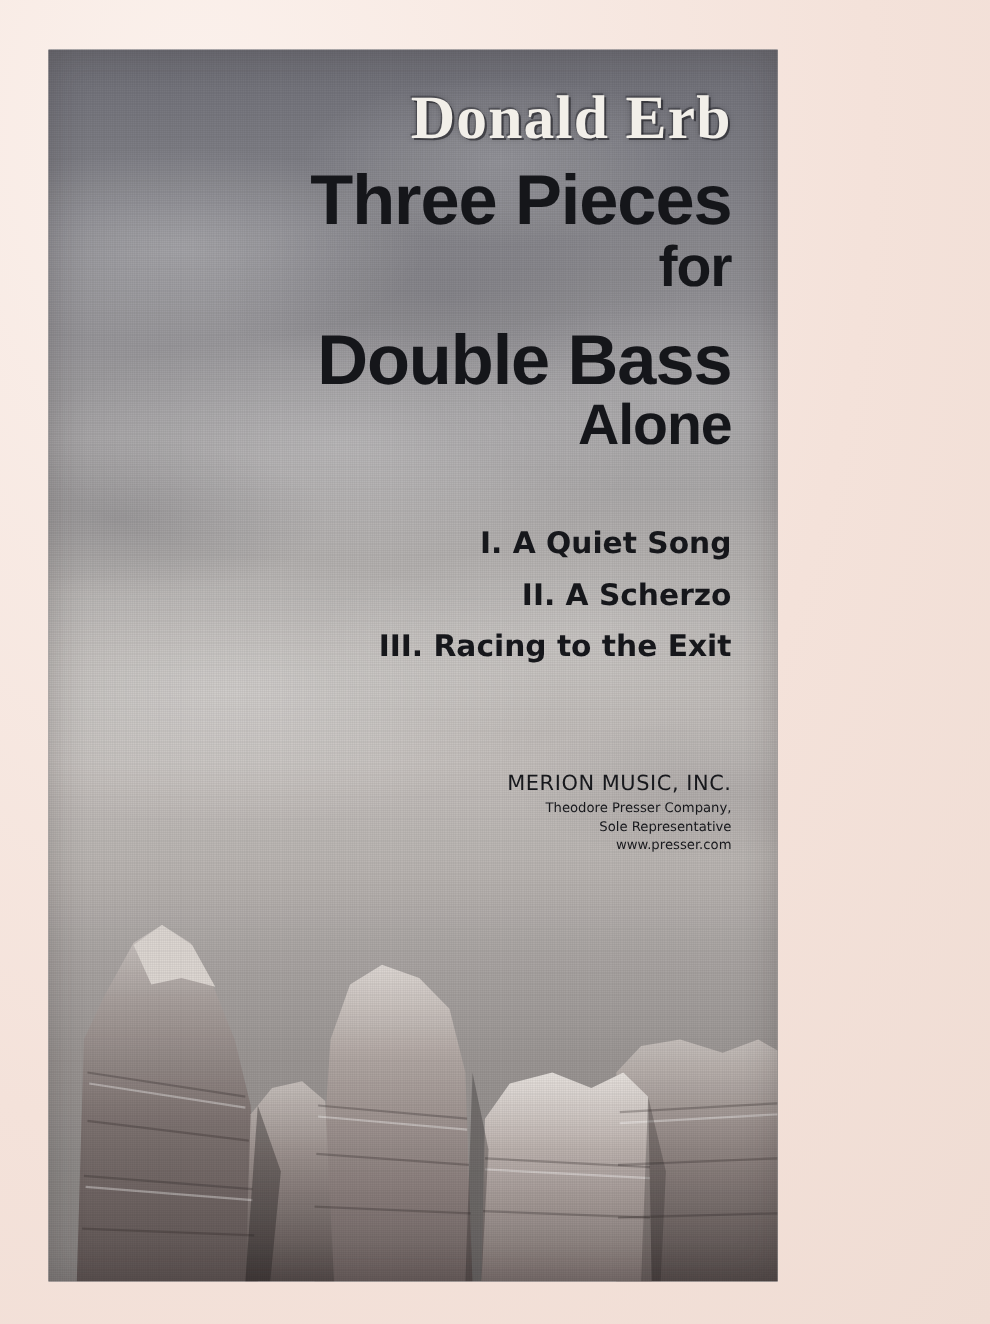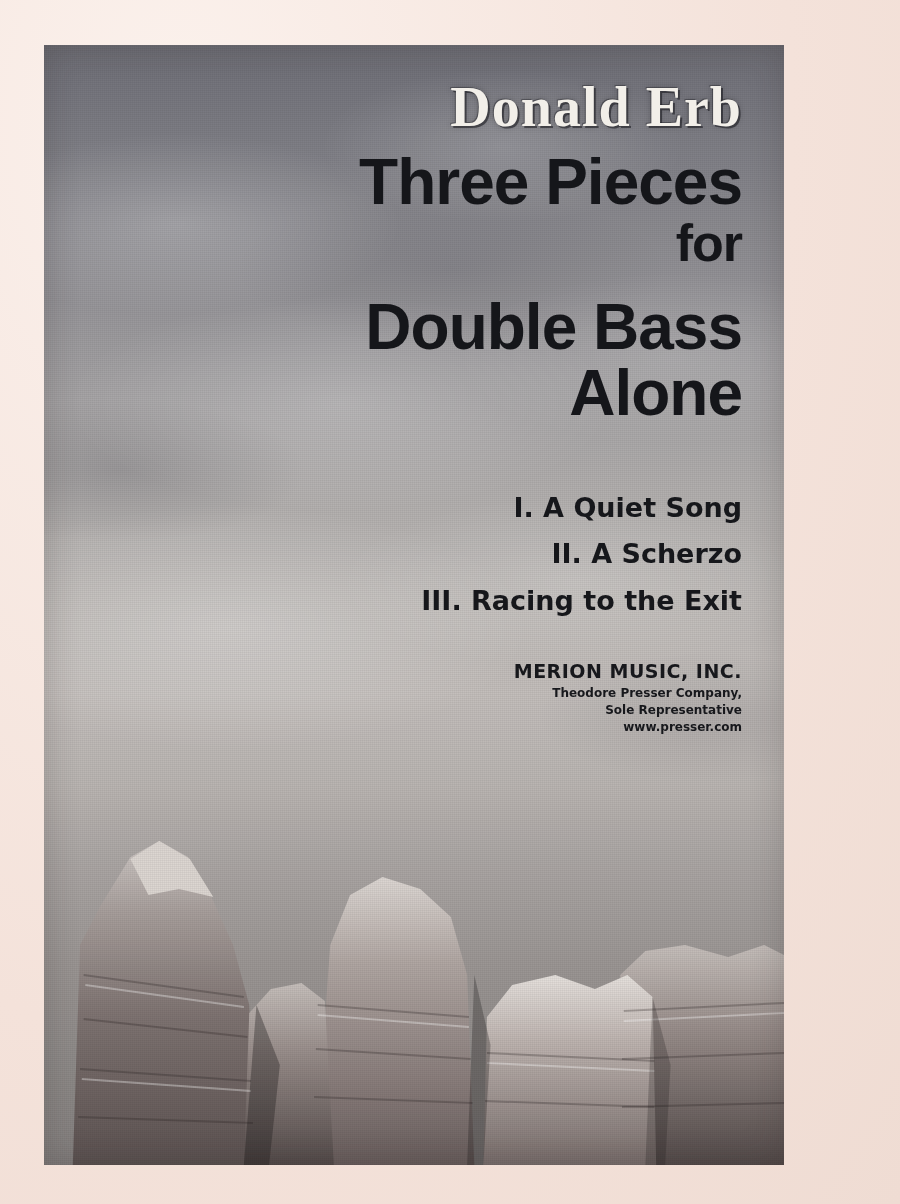--- a/index.html
+++ b/index.html
@@ -22,21 +22,21 @@
     background: #f7e9e2;
     background-image:
       radial-gradient(ellipse at 20% 10%, #fbf1ec 0%, #f4e2da 60%, #efdcd3 100%);
   }
 
   
   #cover {
     position: absolute;
     left: 44px;
     top: 45px;
-    width: 740px;
+    width: 663px;
     height: 1120px;
     overflow: hidden;
     background: #8a8a8e;
   }
 
   
   .sky {
     position: absolute;
     inset: 0;
     background:
@@ -120,36 +120,36 @@
     font-weight: bold;
     font-size: 62px;
     line-height: 1.04;
     letter-spacing: -1px;
     color: #15161a;
     margin: 0;
   }
   .title .l1 { font-size: 64px; display: block; }
   .title .l2 { font-size: 52px; display: block; }
   .title .l3 { font-size: 64px; display: block; margin-top: 24px; }
-  .title .l4 { font-size: 64px; display: block; }
+  .title .l4 { font-size: 52px; display: block; }
 
   .movements {
     margin-top: 58px;
     font-family: "DejaVu Sans", sans-serif;
     font-weight: bold;
     font-size: 27px;
     line-height: 1.72;
     color: #16171b;
     letter-spacing: 0px;
   }
 
   .publisher {
-    margin-top: 34px;
+    margin-top: 87px;
     font-family: "DejaVu Sans", sans-serif;
-    font-weight: bold;
+    font-weight: normal;
     color: #17181c;
     line-height: 1.42;
   }
   .publisher .pub-name {
     font-size: 19px;
     letter-spacing: 0.5px;
   }
   .publisher .pub-line { font-size: 12px; }
 
   .edge-shadow {

